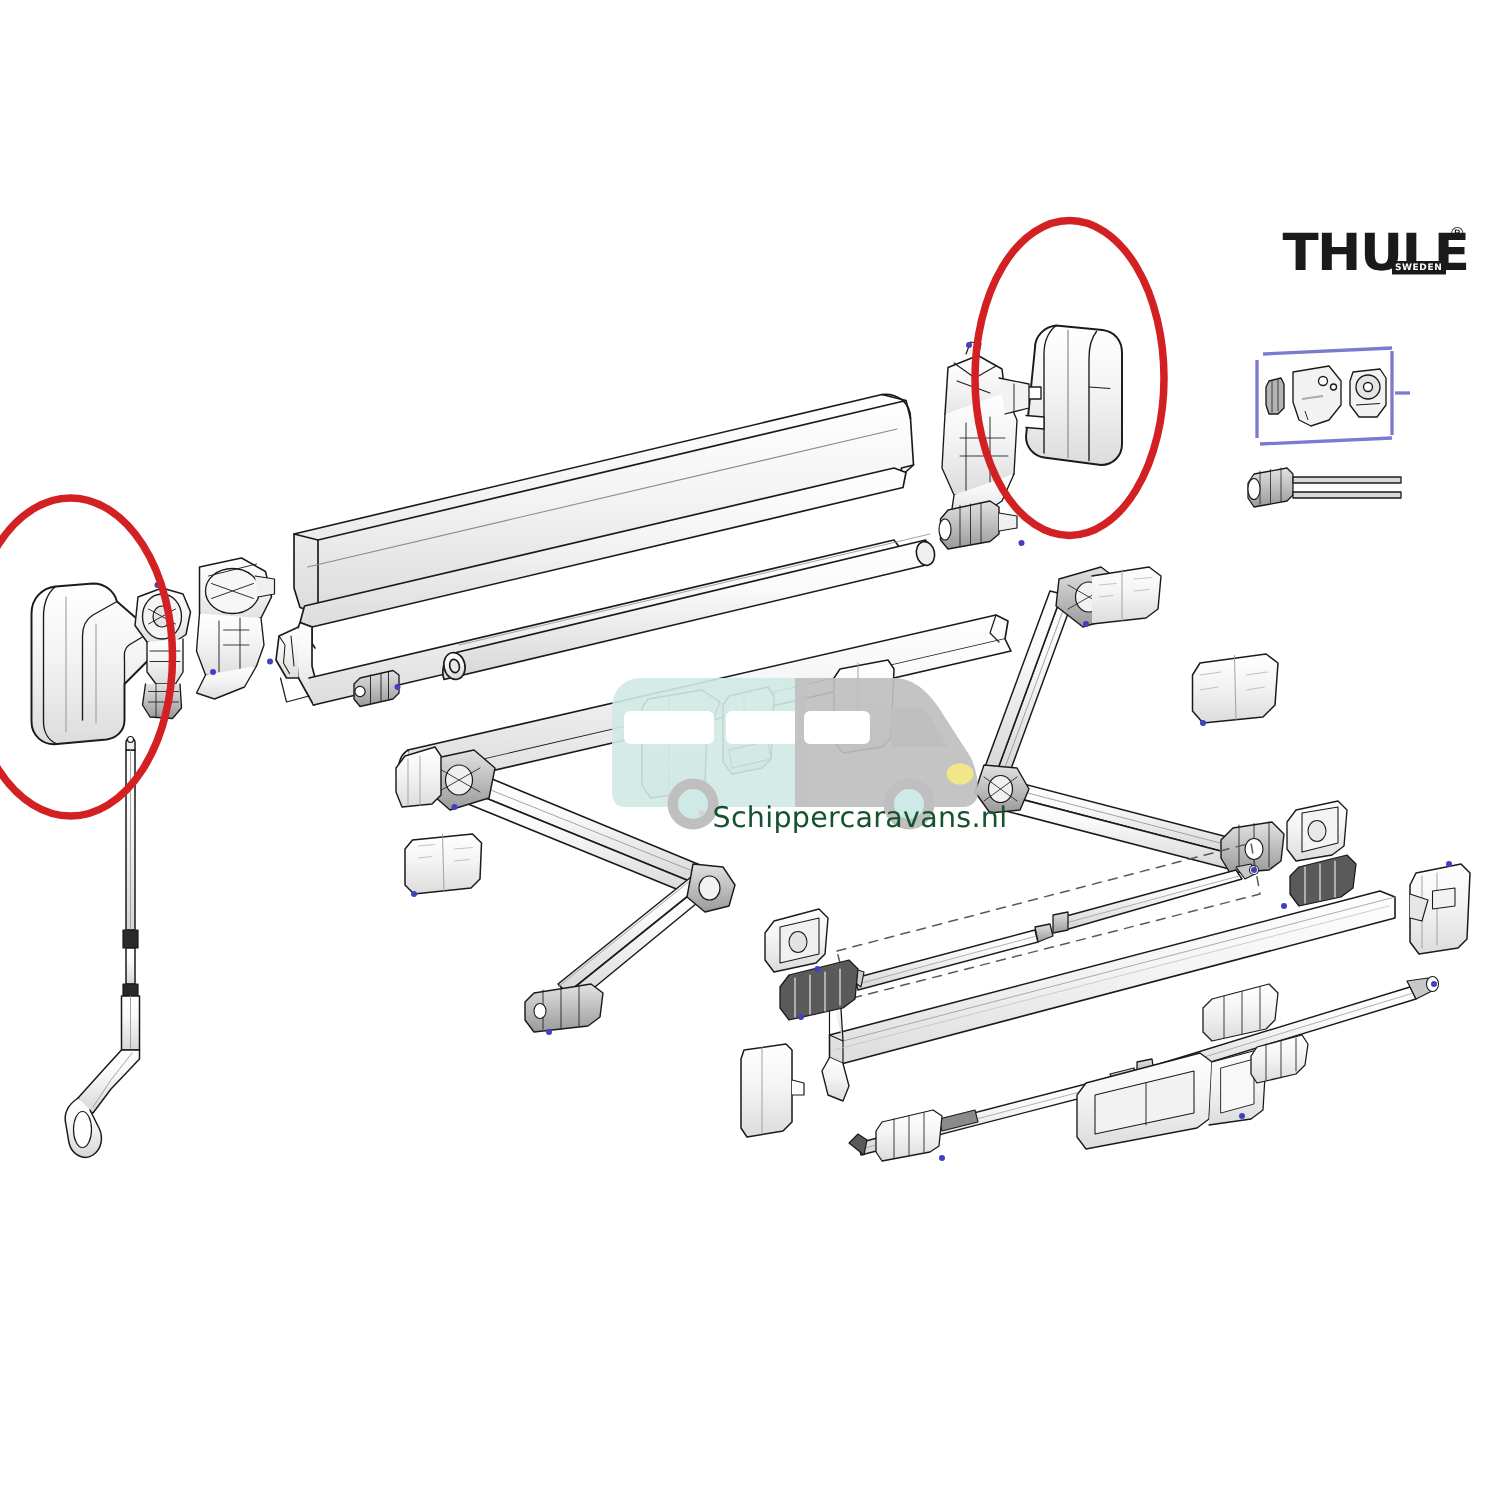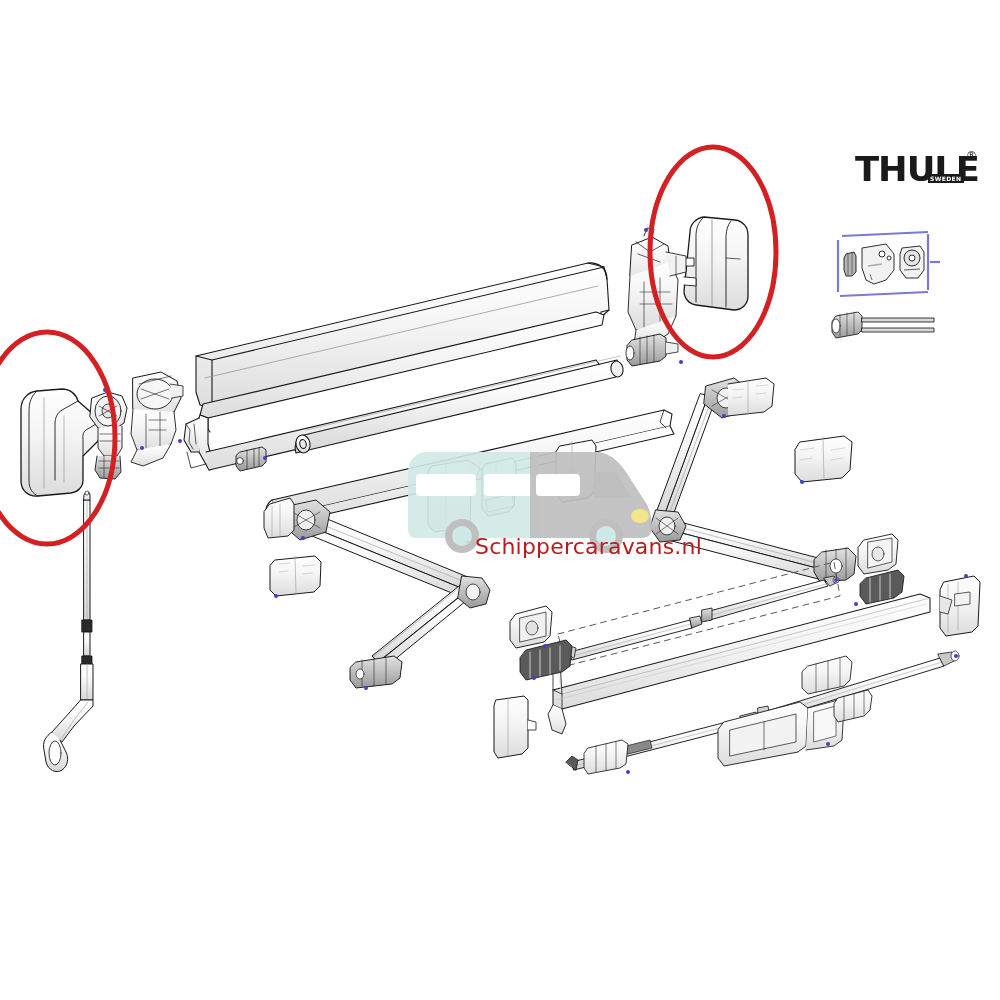--- a/index.html
+++ b/index.html
@@ -55,22 +55,22 @@
   .wm{
     position:absolute;
     left:370px;top:438px;
     width:290px;height:125px;
     pointer-events:none;
   }
   .wm-text{
     position:absolute;
     left:105px;top:96px;
     font-family:"DejaVu Sans",sans-serif;
-    font-size:22px;
-    color:#b91c1c;
+    font-size:19px;
+    color:#14532d;
     letter-spacing:0.2px;
     white-space:nowrap;
   }
 </style>
 </head>
 <body>
 
 <div id="stage">
 
   <svg width="1000" height="1000" viewBox="0 0 1000 1000">

